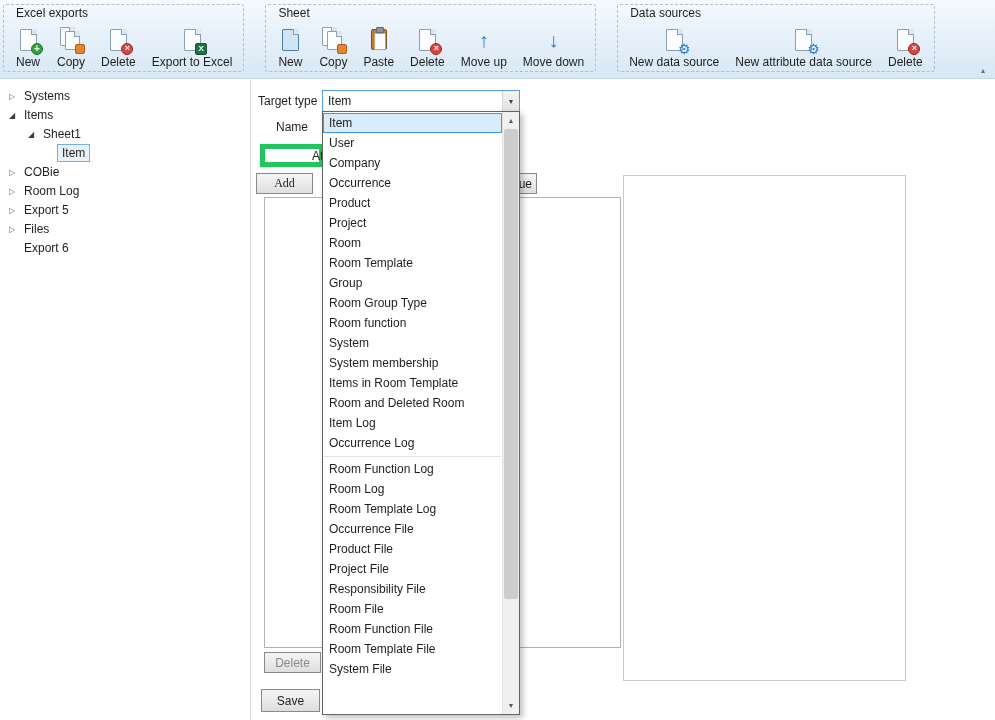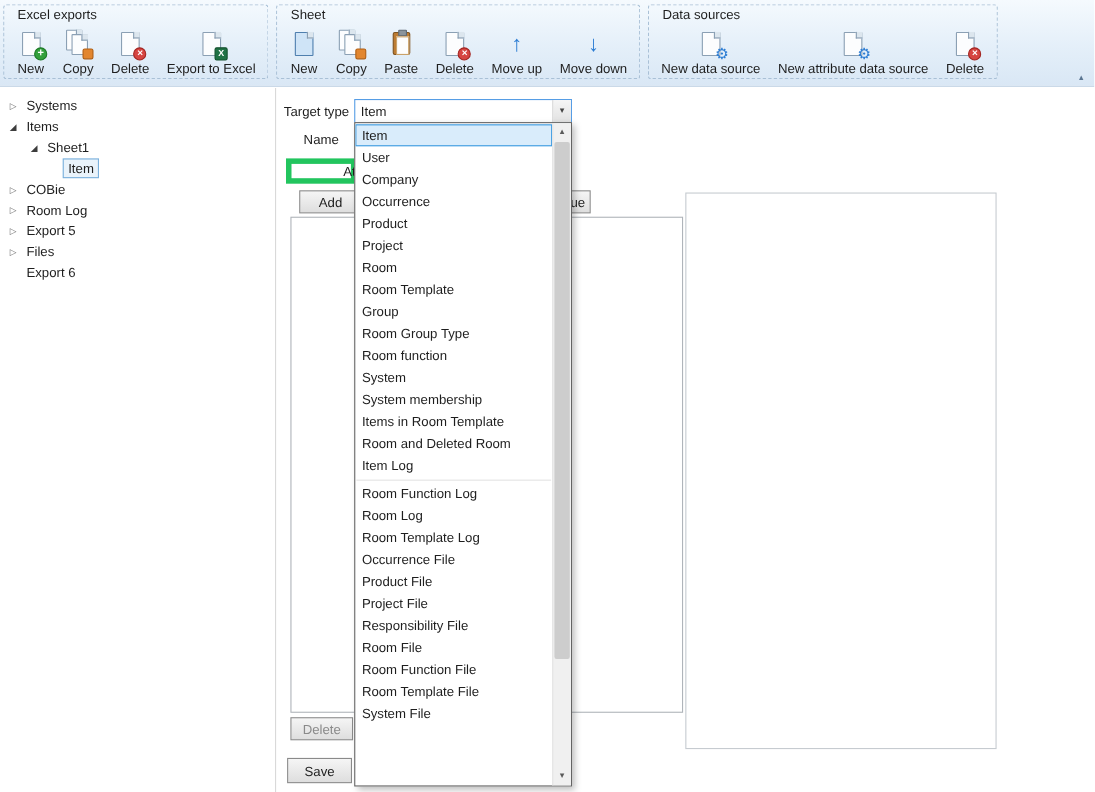--- a/index.html
+++ b/index.html
@@ -3,21 +3,21 @@
 <meta charset="utf-8">
 <style>
   * { margin:0; padding:0; box-sizing:border-box; }
   html,body { width:995px; height:720px; }
   body { font-family:"Liberation Sans","DejaVu Sans",sans-serif; font-size:12px; color:#1e1e1e; background:#fff; }
   .app { position:relative; width:995px; height:720px; overflow:hidden; background:#fff; }
 
   
   .ribbon { position:absolute; left:0; top:0; width:995px; height:79px;
             background:linear-gradient(#f5fafe 0%, #e4eff9 55%, #d9e7f5 100%);
-            border-bottom:1px solid #c5d5e6; display:flex; align-items:flex-start; gap:7px; padding:4px 0 0 3px; }
+            border-bottom:1px solid #c5d5e6; display:flex; align-items:flex-start; gap:21px; padding:4px 0 0 3px; }
   .rgroup { border:1px dashed #a9c0d6; border-radius:3px; padding:0 3px 2px 3px; height:68px; background:transparent; }
   .rgroup-title { padding:1px 9px 2px; white-space:nowrap; }
   .rbuttons { display:flex; align-items:stretch; }
   .rbtn { display:flex; flex-direction:column; align-items:center; justify-content:flex-end; gap:3px;
           background:transparent; border:1px solid transparent; border-radius:2px; padding:1px 7px 2px;
           font:inherit; color:#1e1e1e; cursor:pointer; height:49px; }
   .rlabel { white-space:nowrap; line-height:12px;text-align:center; }
   .ricon { position:relative; width:26px; height:27px; display:flex; align-items:center; justify-content:center; flex:0 0 auto; }
   .page { display:block; width:17px; height:22px; background:#fcfdfe; border:1px solid #8ba0b4; border-radius:1px; position:relative; }
   .page::after { content:""; position:absolute; right:-1px; top:-1px; width:5px; height:5px; background:#dce6ee;
@@ -66,21 +66,21 @@
   .combo-text { flex:1; padding-left:5px; }
   .combo-btn { width:17px; height:100%; display:flex; align-items:center; justify-content:center; color:#444; font-size:7px;
                background:linear-gradient(#f5f5f5,#e2e2e2); border-left:1px solid #d6d6d6; }
   .combo-btn::before { content:"▼"; }
   .textbox { position:absolute; left:322px; top:116px; width:198px; height:22px; border:1px solid #abadb3; background:#fff;
              padding:0 4px; font:inherit; }
   .tab { position:absolute; left:260px; top:144px; width:64px; height:23px; border:5px solid #22c55e; background:#fff;
          display:flex; align-items:center; justify-content:flex-start; cursor:pointer;padding-left:47px; }
   .btn { position:absolute; border:1px solid #8a8a8a; background:linear-gradient(#f5f5f5,#dedede); font:inherit; color:#1e1e1e;
          cursor:pointer; display:flex; align-items:center; justify-content:center; }
-  .btn-add { left:272px; top:173px; width:57px; height:21px; }
+  .btn-add { left:256px; top:173px; width:57px; height:21px;font-family:Liberation Serif, serif; }
   .btn-addvalue { left:508px; top:173px; width:29px; height:21px; justify-content:flex-end; padding-right:4px; overflow:hidden; }
   .btn-delete { left:264px; top:652px; width:57px; height:21px; color:#8a8a8a; }
   .btn-save { left:261px; top:689px; width:59px; height:23px; }
   .listbox { position:absolute; left:264px; top:197px; width:357px; height:451px; border:1px solid #afb4ba; background:#fff; }
   .detail { position:absolute; left:623px; top:175px; width:283px; height:506px; border:1px solid #c6cbd0; background:#fff; }
 
   
   .popup { position:absolute; left:322px; top:111px; width:198px; height:604px; background:#fff; border:1px solid #646464;
            box-shadow:3px 3px 6px rgba(0,0,0,.25); z-index:20; display:flex; }
   .opts { flex:1; padding-top:1px; overflow:hidden; }
@@ -286,20 +286,21 @@
       <div class="opt">Room</div>
       <div class="opt">Room Template</div>
       <div class="opt">Group</div>
       <div class="opt">Room Group Type</div>
       <div class="opt">Room function</div>
       <div class="opt">System</div>
       <div class="opt">System membership</div>
       <div class="opt">Items in Room Template</div>
       <div class="opt">Room and Deleted Room</div>
       <div class="opt">Item Log</div>
+      <div class="opt">Occurrence Log</div>
       <div class="opt-sep"></div>
       <div class="opt">Room Function Log</div>
       <div class="opt">Room Log</div>
       <div class="opt">Room Template Log</div>
       <div class="opt">Occurrence File</div>
       <div class="opt">Product File</div>
       <div class="opt">Project File</div>
       <div class="opt">Responsibility File</div>
       <div class="opt">Room File</div>
       <div class="opt">Room Function File</div>

